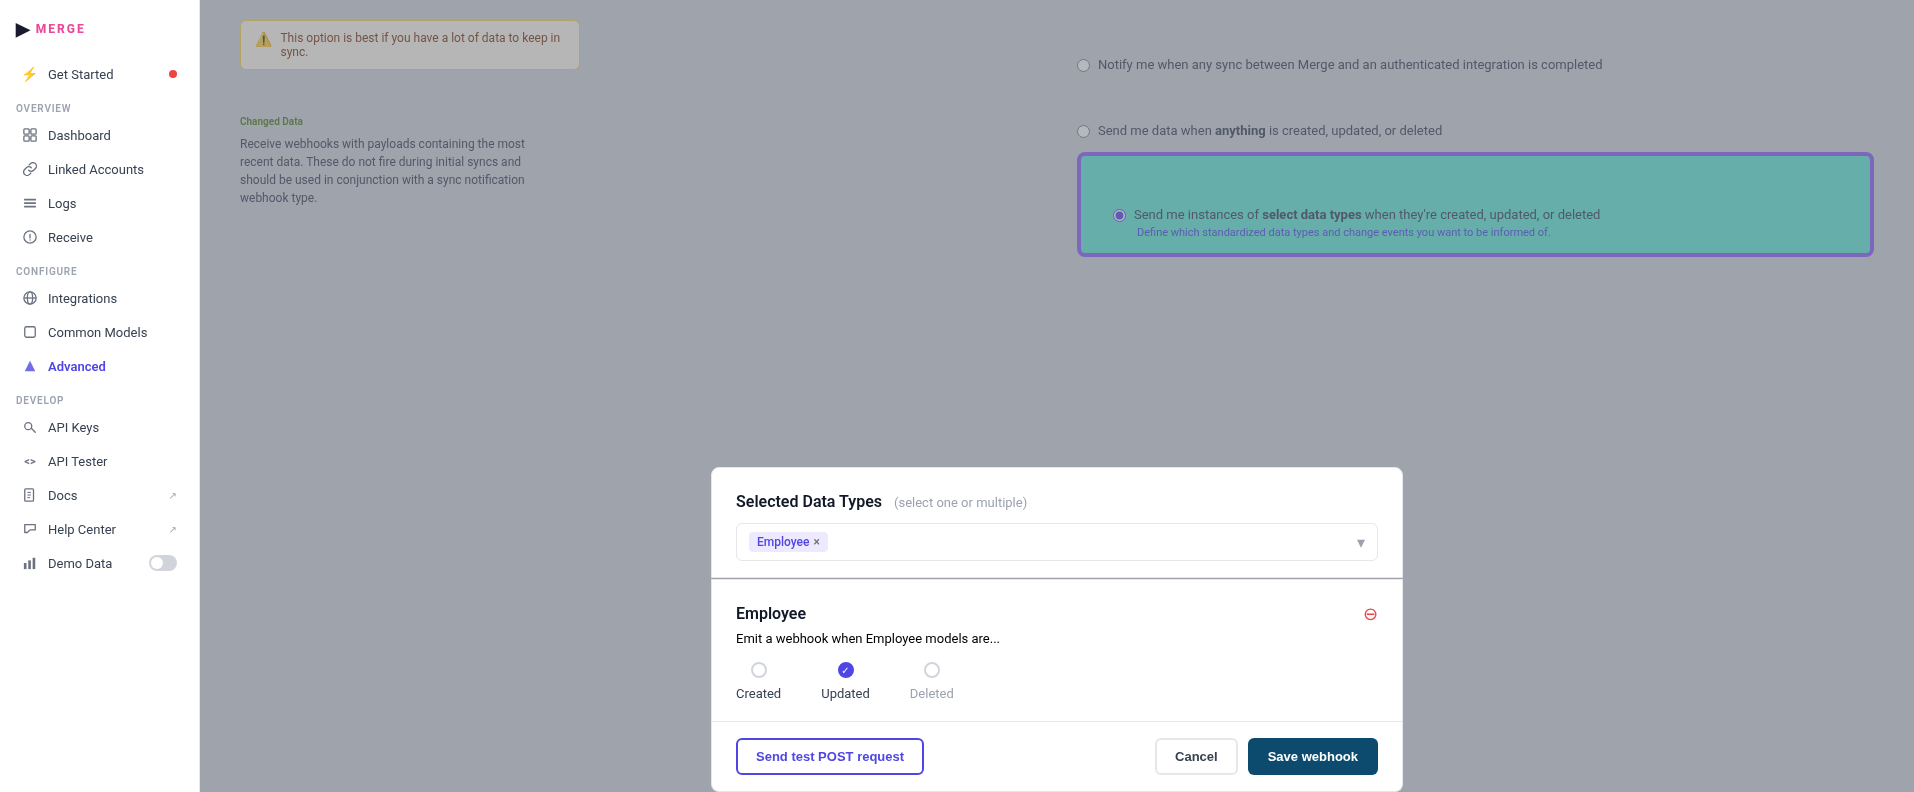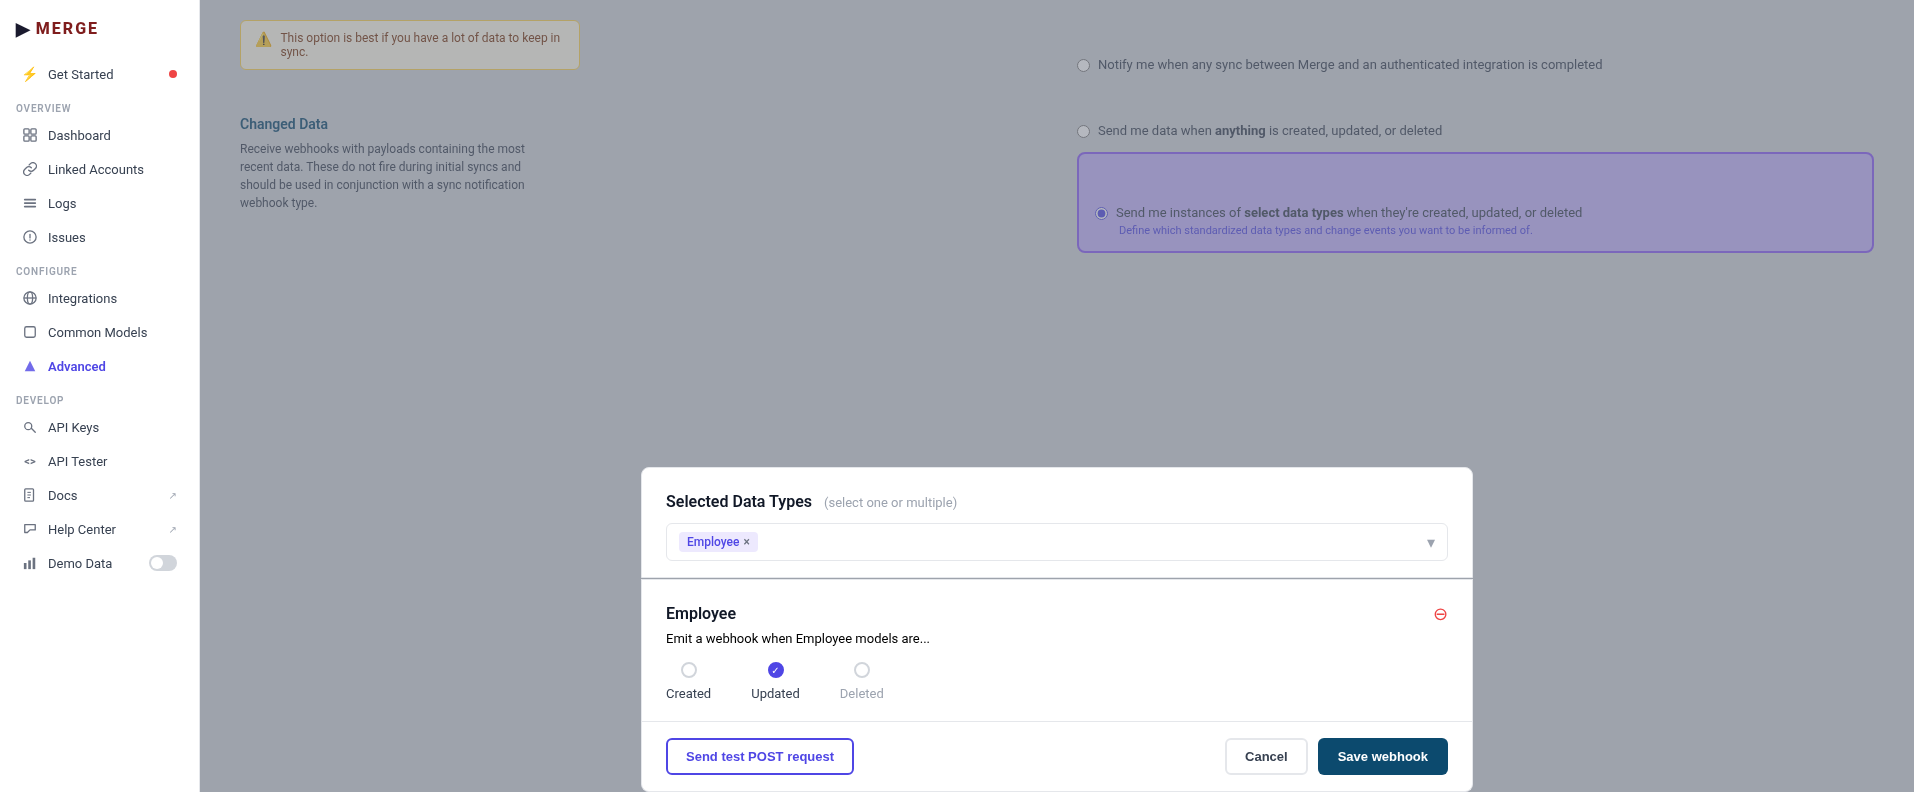--- a/index.html
+++ b/index.html
@@ -27,24 +27,24 @@
       align-items: center;
       padding: 18px 16px;
       gap: 6px;
     }
     .logo-icon {
       color: #1a1a2e;
       font-size: 18px;
       font-weight: 900;
     }
     .logo-text {
-      font-size: 16px;
+      font-size: 12px;
       font-weight: 800;
       letter-spacing: 2px;
-      color: #7f1d1d;
+      color: #ec4899;
     }
     .sidebar-section-label {
       font-size: 10px;
       font-weight: 600;
       color: #9ca3af;
       text-transform: uppercase;
       letter-spacing: 0.08em;
       padding: 12px 16px 4px;
     }
     .sidebar-item {
@@ -143,24 +143,24 @@
       gap: 8px;
       font-size: 13px;
       color: #374151;
       margin-top: 37px;
     }
     .radio-option input[type=radio] {
       margin-top: 2px;
       accent-color: #4f46e5;
     }
     .radio-card {
-      border: 2px solid #8b5cf6;
+      border: 4px solid #8b5cf6;
       border-radius: 8px;
-      padding: 14px 16px;
-      background: #c4b5fd;
+      padding: 14px 32px;
+      background: #5eead4;
     }
     .radio-card .sub-text {
       font-size: 11px;
       color: #4f46e5;
       margin-top: 4px;
     }
 
     
     .modal-overlay {
       position: absolute;
@@ -168,21 +168,21 @@
       background: rgba(107, 114, 128, 0.5);
       display: flex;
       flex-direction: column;
       align-items: center;
       justify-content: flex-end;
       padding-bottom: 0;
     }
 
     
     .modal-stack {
-      width: 832px;
+      width: 692px;
       margin-bottom: 0;
       display: flex;
       flex-direction: column;
       gap: 0;
     }
 
     .panel-selected-types {
       background: white;
       border-radius: 8px 8px 0 0;
       padding: 24px 24px 16px;
@@ -376,21 +376,21 @@
     <span>Logs</span>
   </div>
   <div class="sidebar-item">
     <span class="icon">
       <svg width="14" height="14" viewBox="0 0 16 16" fill="none">
           <circle cx="8" cy="8" r="7" stroke="#6b7280" stroke-width="1.5"></circle>
           <line x1="8" y1="5" x2="8" y2="9" stroke="#6b7280" stroke-width="1.5" stroke-linecap="round"></line>
           <circle cx="8" cy="11.5" r="0.8" fill="#6b7280"></circle>
         </svg>
     </span>
-    <span>Issues</span>
+    <span>Receive</span>
   </div>
 
   <div class="sidebar-section-label">Configure</div>
   <div class="sidebar-item">
     <span class="icon">
       <svg width="14" height="14" viewBox="0 0 16 16" fill="none">
           <circle cx="8" cy="8" r="7" stroke="#6b7280" stroke-width="1.5"></circle>
           <ellipse cx="8" cy="8" rx="3" ry="7" stroke="#6b7280" stroke-width="1.5"></ellipse>
           <line x1="1" y1="8" x2="15" y2="8" stroke="#6b7280" stroke-width="1.5"></line>
         </svg>
@@ -466,21 +466,21 @@
 
   <div class="bg-content">
     <div style="display:flex; gap:40px; margin-top:0;">
 
       <div style="flex:1; display:flex; flex-direction:column; gap:16px;">
         <div class="warning-box">
           <span style="font-size:14px;">⚠️</span>
           <span>This option is best if you have a lot of data to keep in sync.</span>
         </div>
         <div style="margin-top:30px;">
-          <h4 style="font-size:14px; font-weight:600; color:#0c4a6e; margin-bottom:8px;">Changed Data</h4>
+          <h4 style="font-size:10px; font-weight:600; color:#4d7c0f; margin-bottom:8px;">Changed Data</h4>
           <p style="font-size:12px; color:#374151; line-height:1.5; max-width:300px;">Receive webhooks with payloads containing the most recent data. These do not fire during initial syncs and should be used in conjunction with a sync notification webhook type.</p>
         </div>
       </div>
 
       <div style="flex:1; display:flex; flex-direction:column; gap:14px; padding-top:0;">
         <div class="radio-option">
           <input type="radio" name="webhook-type" style="">
           <span>Notify me when any sync between Merge and an authenticated integration is completed</span>
         </div>
         <div class="radio-option">

